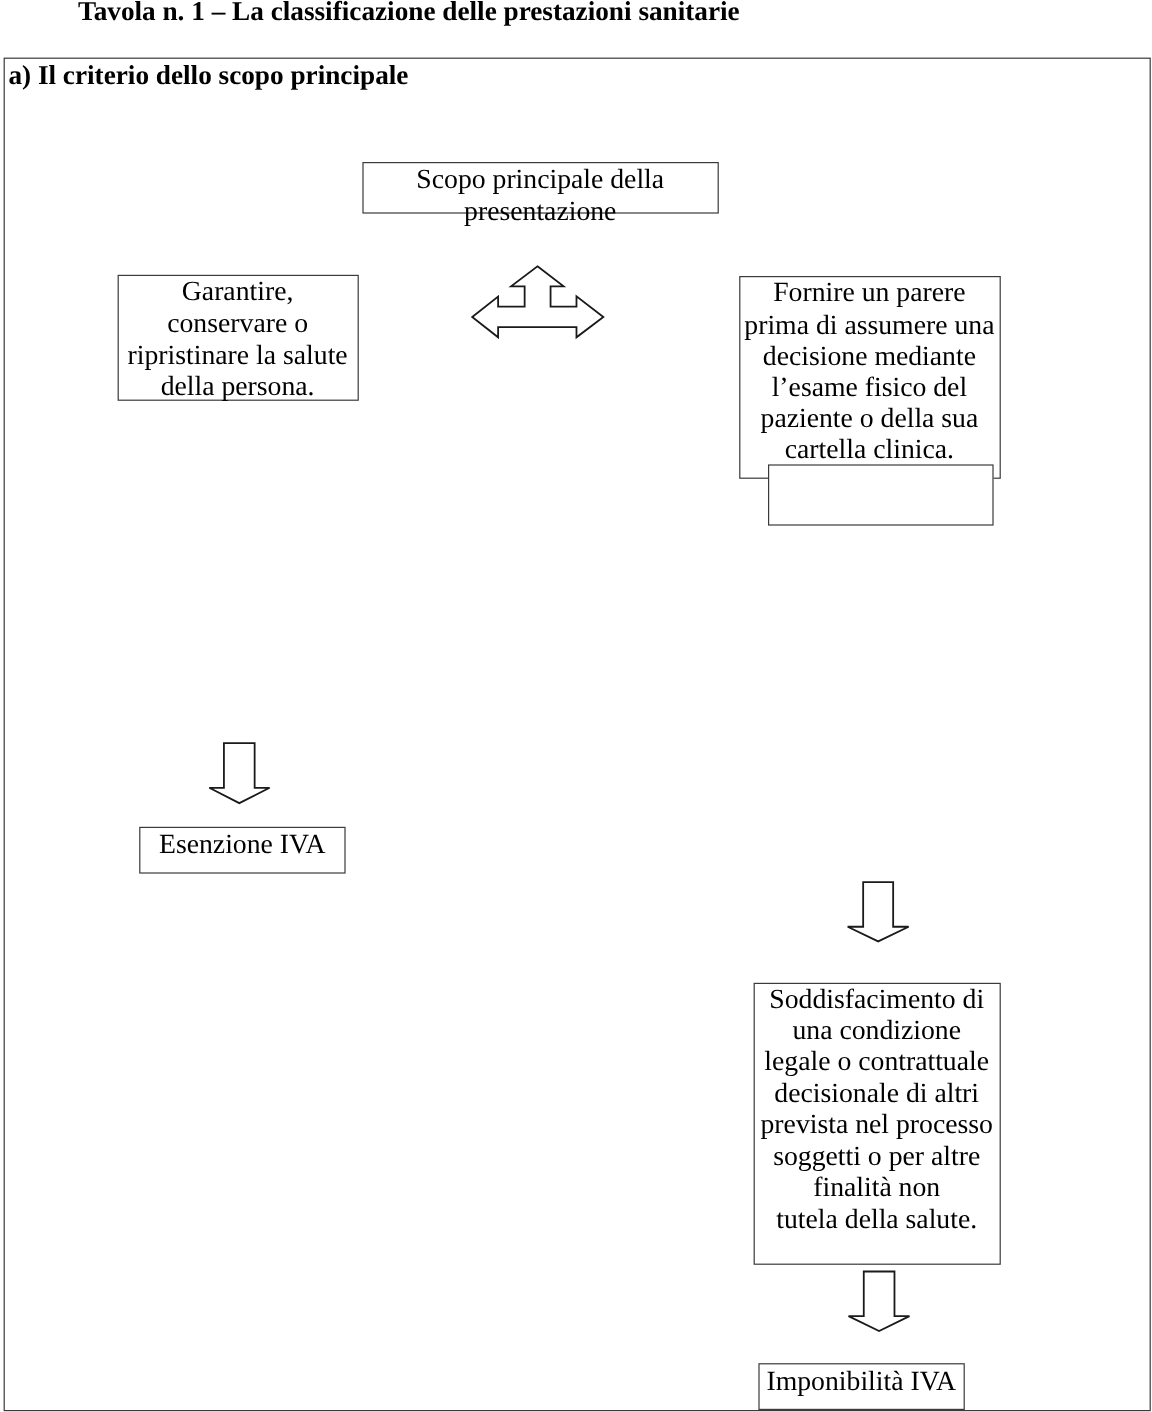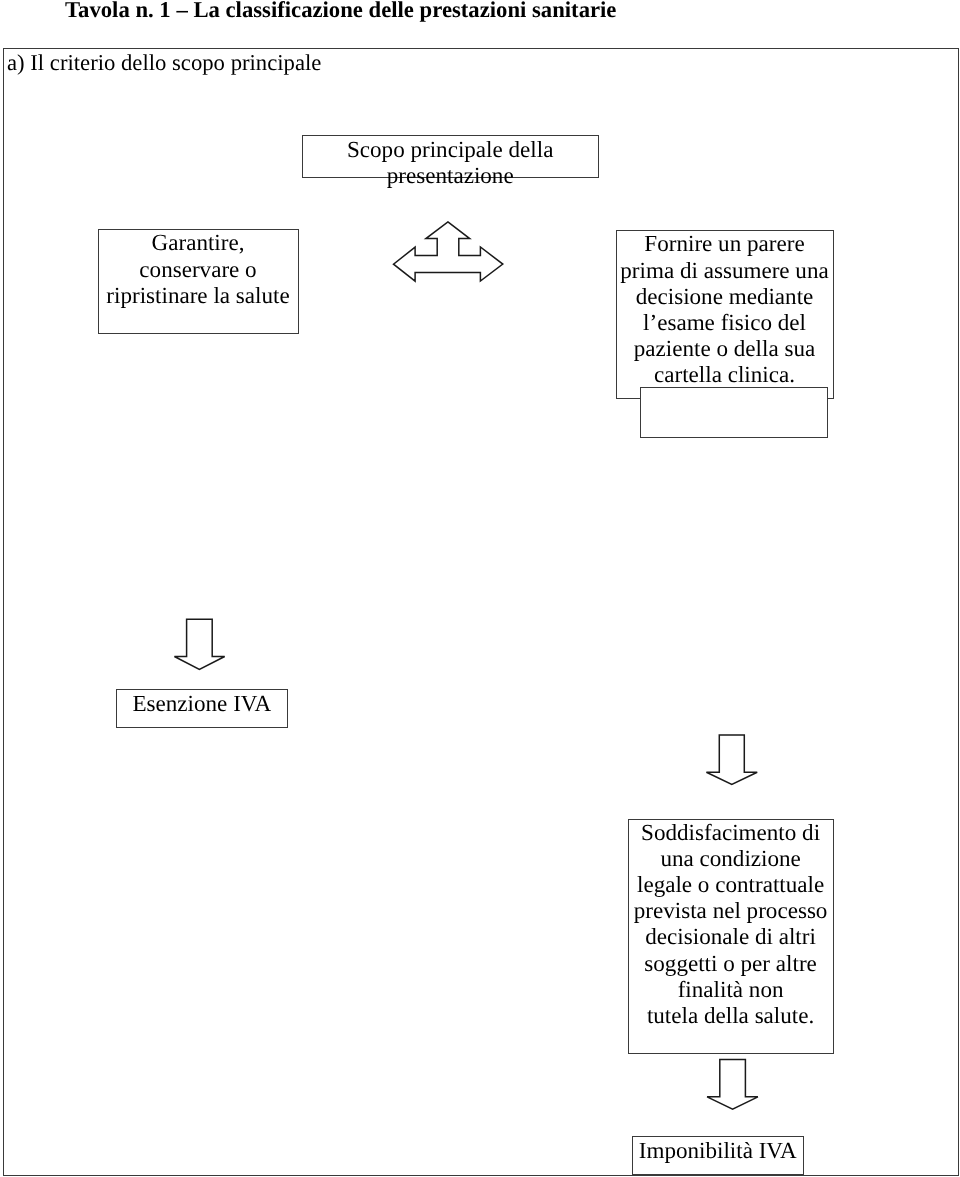--- a/index.html
+++ b/index.html
@@ -7,21 +7,21 @@
   html,body{margin:0;padding:0;background:var(--c-bg);}
   body{width:960px;height:1177px;position:relative;overflow:hidden;
        font-family:"Liberation Serif", serif; color:var(--c-ink);
        -webkit-font-smoothing:antialiased;
        text-rendering:geometricPrecision;}
   .page{position:absolute;left:0;top:0;width:960px;height:1177px;}
   .title{position:absolute;left:65px;top:-2.7px;font-weight:bold;font-size:22.7px;
          line-height:26px;white-space:nowrap;}
   .outerbox{position:absolute;left:3.4px;top:48.3px;width:955.3px;height:1127.7px;
             border:1px solid var(--c-line);box-sizing:border-box;}
-  .subtitle{position:absolute;left:7px;top:50.2px;font-weight:normal;font-size:22.7px;
+  .subtitle{position:absolute;left:7px;top:50.2px;font-weight:bold;font-size:22.7px;
             line-height:26px;white-space:nowrap;text-align:center;}
   .nodebox{position:absolute;border:1px solid var(--c-line);box-sizing:border-box;
            font-size:23.1px;line-height:26.2px;text-align:center;
            background:var(--c-bg);}
   .nodebox .tx{display:block;width:100%;position:absolute;left:0;top:var(--ty,0px);}
   .nodebox .ln{display:block;white-space:nowrap;}
   svg.conn{position:absolute;overflow:visible;}
   svg.conn path{fill:var(--c-bg);stroke:var(--c-outline);}
 </style>
 </head>
@@ -37,20 +37,21 @@
         <span class="ln">Scopo principale della</span>
         <span class="ln">presentazione</span>
       </span>
   </div>
 
   <div class="nodebox" id="n-garantire" style="left:97.5px;top:228.9px;width:201px;height:104.8px;--ty:-0.5px;">
     <span class="tx">
         <span class="ln">Garantire,</span>
         <span class="ln">conservare o</span>
         <span class="ln">ripristinare la salute</span>
+        <span class="ln">della persona.</span>
       </span>
   </div>
 
   <div class="nodebox" id="n-fornire" style="left:615.5px;top:229.8px;width:218px;height:169px;--ty:-0.4px;">
     <span class="tx">
         <span class="ln">Fornire un parere</span>
         <span class="ln">prima di assumere una</span>
         <span class="ln">decisione mediante</span>
         <span class="ln">l’esame fisico del</span>
         <span class="ln">paziente o della sua</span>
@@ -66,22 +67,22 @@
     <span class="tx">
         <span class="ln">Esenzione IVA</span>
       </span>
   </div>
 
   <div class="nodebox" id="n-soddisf" style="left:627.6px;top:818.5px;width:206px;height:235.2px;--ty:-0.9px;">
     <span class="tx">
         <span class="ln">Soddisfacimento di</span>
         <span class="ln">una condizione</span>
         <span class="ln">legale o contrattuale</span>
+        <span class="ln">decisionale di altri</span>
         <span class="ln">prevista nel processo</span>
-        <span class="ln">decisionale di altri</span>
         <span class="ln">soggetti o per altre</span>
         <span class="ln">finalità non</span>
         <span class="ln">tutela della salute.</span>
       </span>
   </div>
 
   <div class="nodebox" id="n-imponib" style="left:632px;top:1136.3px;width:171.5px;height:38.6px;--ty:-0.1px;">
     <span class="tx">
         <span class="ln">Imponibilità IVA</span>
       </span>

